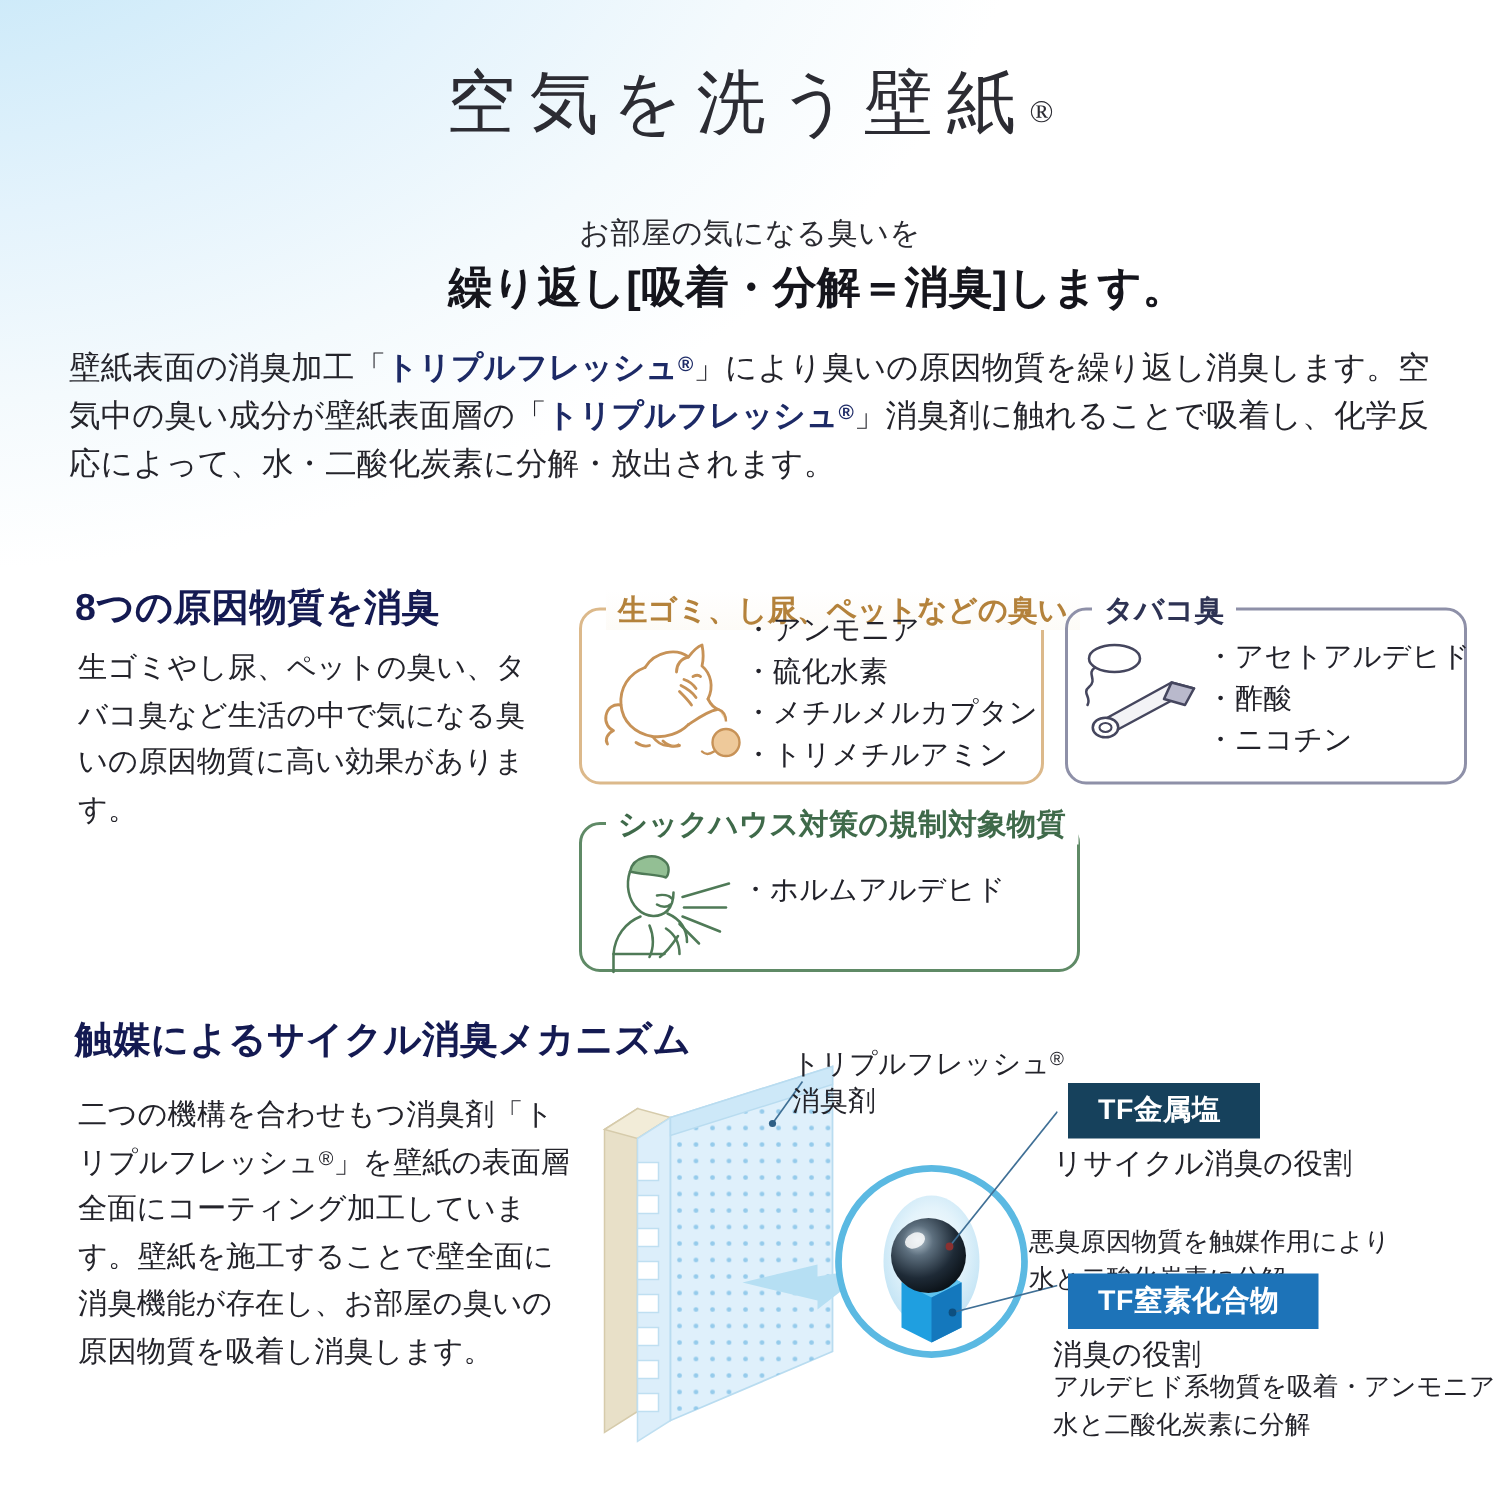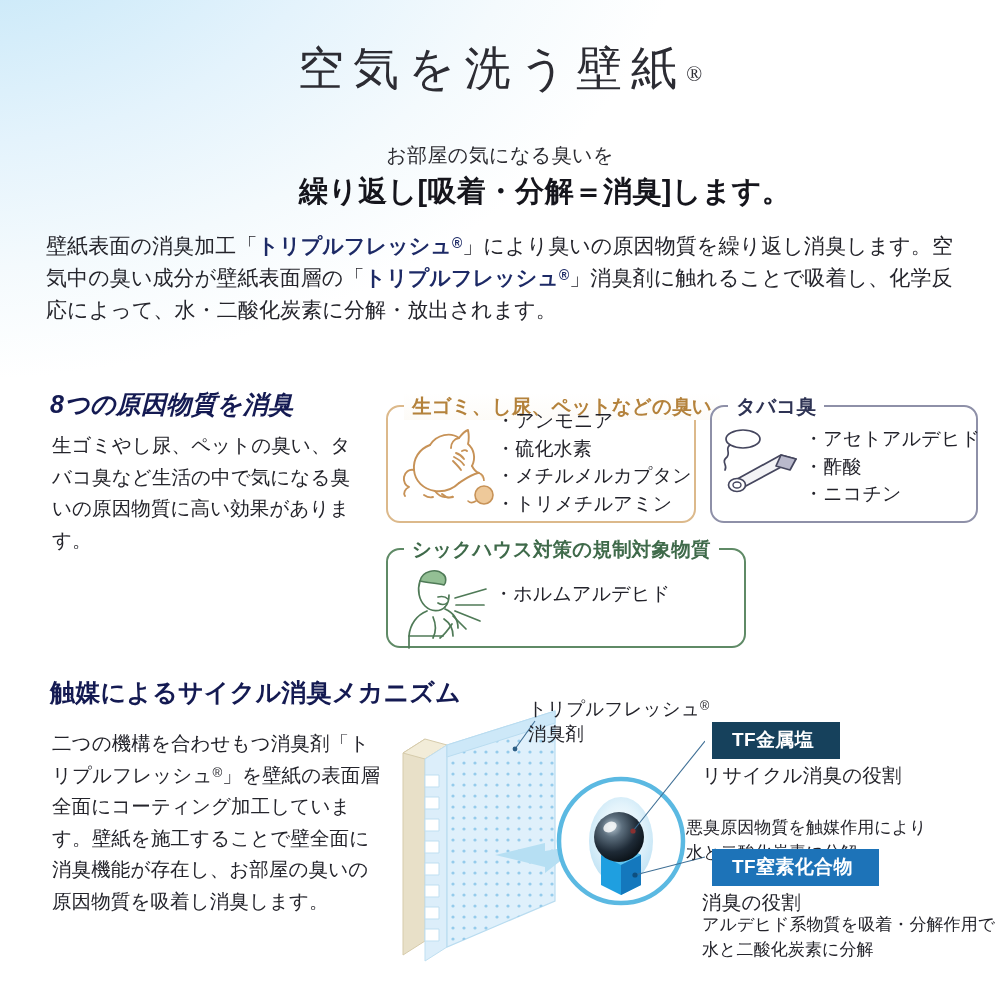--- a/index.html
+++ b/index.html
@@ -40,21 +40,21 @@
     top:230px;left:46px;width:910px;
     font-size:21px;line-height:1.52;color:#24242b;letter-spacing:.005em;
   }
   .tf-strong{font-weight:bold;color:#1d2a66;}
   .tf-strong .reg{font-size:.66em;vertical-align:.35em;}
 
   
   .sec-head{
     font-size:25px;font-weight:bold;color:#141a52;letter-spacing:.01em;
   }
-  #sec1-head{top:388px;left:50px;font-style:italic;}
+  #sec1-head{top:388px;left:50px;}
   #sec2-head{top:676px;left:50px;}
 
   .body-col{
     font-size:19.5px;line-height:1.62;color:#24242b;letter-spacing:.005em;
   }
   #sec1-body{top:430px;left:52px;width:300px;}
   #sec2-body{top:728px;left:52px;width:330px;}
   #sec2-body .reg{font-size:.68em;vertical-align:.35em;}
 
   
@@ -82,21 +82,21 @@
 
   #box-tobacco{
     left:710px;top:405px;width:268px;height:118px;
     border:2px solid #8e90a8;
     padding-left:20px;
   }
   #box-tobacco .legend{color:#2e3354;background:#ffffff;}
   #box-tobacco .items{left:92px;top:18px;}
 
   #box-sick{
-    left:386px;top:548px;width:360px;height:100px;
+    left:386px;top:548px;width:334px;height:100px;
     border:2px solid #5f8a66;
     padding-left:48px;
   }
   #box-sick .legend{color:#3f6a4a;background:#ffffff;}
   #box-sick .items{left:106px;top:30px;}
 
   
   .badge{
     position:absolute;color:#ffffff;font-size:19px;font-weight:bold;
     padding:5px 26px 6px 20px;letter-spacing:.02em;white-space:nowrap;
@@ -296,17 +296,17 @@
   <div class="badge" id="badge-metal">TF金属塩</div>
   <div class="lab-title" id="metal-title">リサイクル消臭の役割</div>
   <div class="lab-desc" id="metal-desc">
     <div>悪臭原因物質を触媒作用により</div>
     <div>水と二酸化炭素に分解</div>
   </div>
 
   <div class="badge" id="badge-nitro">TF窒素化合物</div>
   <div class="lab-title" id="nitro-title">消臭の役割</div>
   <div class="lab-desc" id="nitro-desc">
-    <div>アルデヒド系物質を吸着・分解作用で</div>
+    <div>アルデヒド系物質を吸着・アンモニア</div>
     <div>水と二酸化炭素に分解</div>
   </div>
 
 </div>
 
 </body></html>

